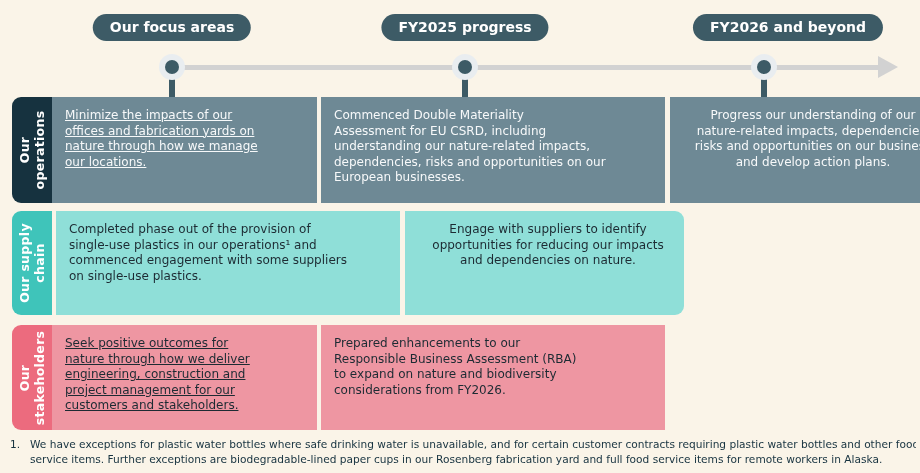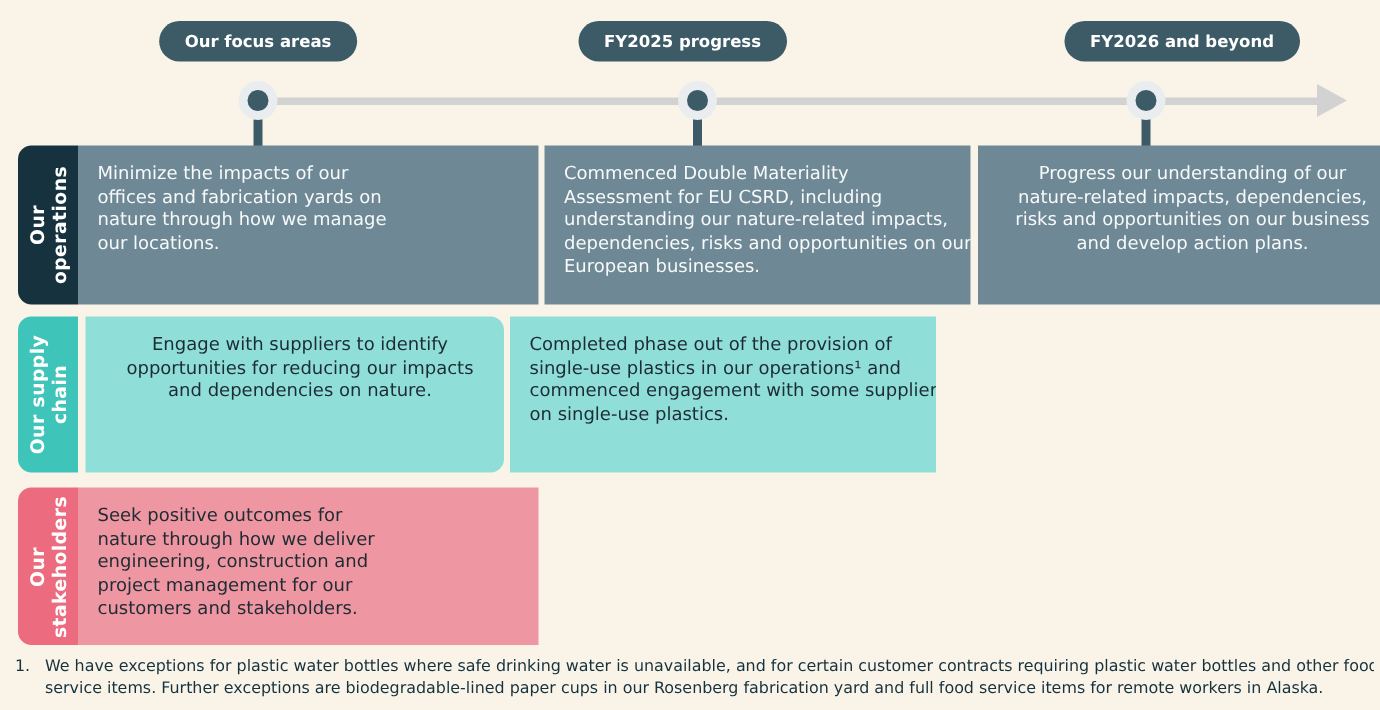--- a/index.html
+++ b/index.html
@@ -12,30 +12,30 @@
   }
   .canvas { position: absolute; inset: 0; }
 
   
   .pill {
     position: absolute;
     top: 14px;
     transform: translateX(-50%);
     background: var(--accent, #3d5b66);
     color: #ffffff;
-    font-size: 11px;
+    font-size: 14px;
     font-weight: bold;
     line-height: 27px;
     height: 27px;
     padding: 0 17px;
     border-radius: 14px;
     white-space: nowrap;
   }
   .pill1 { left: 172px; }
-  .pill2 { left: 455px; }
+  .pill2 { left: 465px; }
   .pill3 { left: 788px; }
 
   
   .tl-line {
     position: absolute;
     top: 65px; left: 172px; width: 708px; height: 5px;
     background: var(--timeline_line, #d2d2d2);
   }
   .tl-arrow {
     position: absolute;
@@ -73,22 +73,22 @@
   .row-label { width: 40px; flex: none; position: relative; border-radius: 9px 0 0 9px; }
   .row-label-text {
     position: absolute; left: 50%; top: 50%;
     transform: translate(-50%, -50%) rotate(-90deg);
     white-space: pre; text-align: center;
     color: #ffffff; font-weight: bold;
     font-size: 12.5px; line-height: 15px; letter-spacing: 0.3px;
   }
   .cell { flex: none; padding: 11px 6px 10px 13px; overflow: hidden; }
   .cell p { font-size: 12px; line-height: 15.5px; white-space: pre; }
-  .cell-1 { width: 307px; }
-  .cell-2 { width: 284px; margin-left: 4px; }
+  .cell-1 { width: 265px; text-decoration: underline; }
+  .cell-2 { width: 344px; margin-left: 4px; }
   .cell-3 { width: 279px; margin-left: 5px; border-radius: 0 9px 9px 0; text-align: center; }
 
   .row-1 .row-label { background: var(--row1_label_bg, #16323f); }
   .row-1 .cell { background: var(--row1_body_bg, #6e8995); color: #f7f9fa; }
   .row-2 .row-label { background: var(--row2_label_bg, #3fc4ba); }
   .row-2 .cell { background: var(--row2_body_bg, #8fdfd8); color: var(--dark_text, #1d2b33); }
   .row-3 .row-label { background: var(--row3_label_bg, #ec6b7e); }
   .row-3 .cell { background: var(--row3_body_bg, #ee96a2); color: var(--dark_text, #1d2b33); }
 
   
@@ -146,45 +146,51 @@
 risks and opportunities on our business
 and develop action plans.</p>
     </div>
   </div>
 
   <div class="row row-2">
     <div class="row-label">
       <span class="row-label-text">Our supply
 chain</span>
     </div>
-    <div class="cell cell-3">
-      <p>Engage with suppliers to identify
-opportunities for reducing our impacts
-and dependencies on nature.</p>
-    </div>
     <div class="cell cell-2">
       <p>Completed phase out of the provision of
 single-use plastics in our operations¹ and
 commenced engagement with some suppliers
 on single-use plastics.</p>
+    </div>
+    <div class="cell cell-3">
+      <p>Engage with suppliers to identify
+opportunities for reducing our impacts
+and dependencies on nature.</p>
     </div>
   </div>
 
   <div class="row row-3">
     <div class="row-label">
       <span class="row-label-text">Our
 stakeholders</span>
     </div>
     <div class="cell cell-1">
       <p>Seek positive outcomes for
 nature through how we deliver
 engineering, construction and
 project management for our
 customers and stakeholders.</p>
     </div>
+    <div class="cell cell-2">
+      <p>Prepared enhancements to our
+Responsible Business Assessment (RBA)
+to expand on nature and biodiversity
+considerations from FY2026.</p>
+    </div>
   </div>
 
   <div class="footnote">
     <span class="footnote-marker">1.</span>
     <span class="footnote-text">We have exceptions for plastic water bottles where safe drinking water is unavailable, and for certain customer contracts requiring plastic water bottles and other food
 service items. Further exceptions are biodegradable-lined paper cups in our Rosenberg fabrication yard and full food service items for remote workers in Alaska.</span>
   </div>
 
 </div>
 

